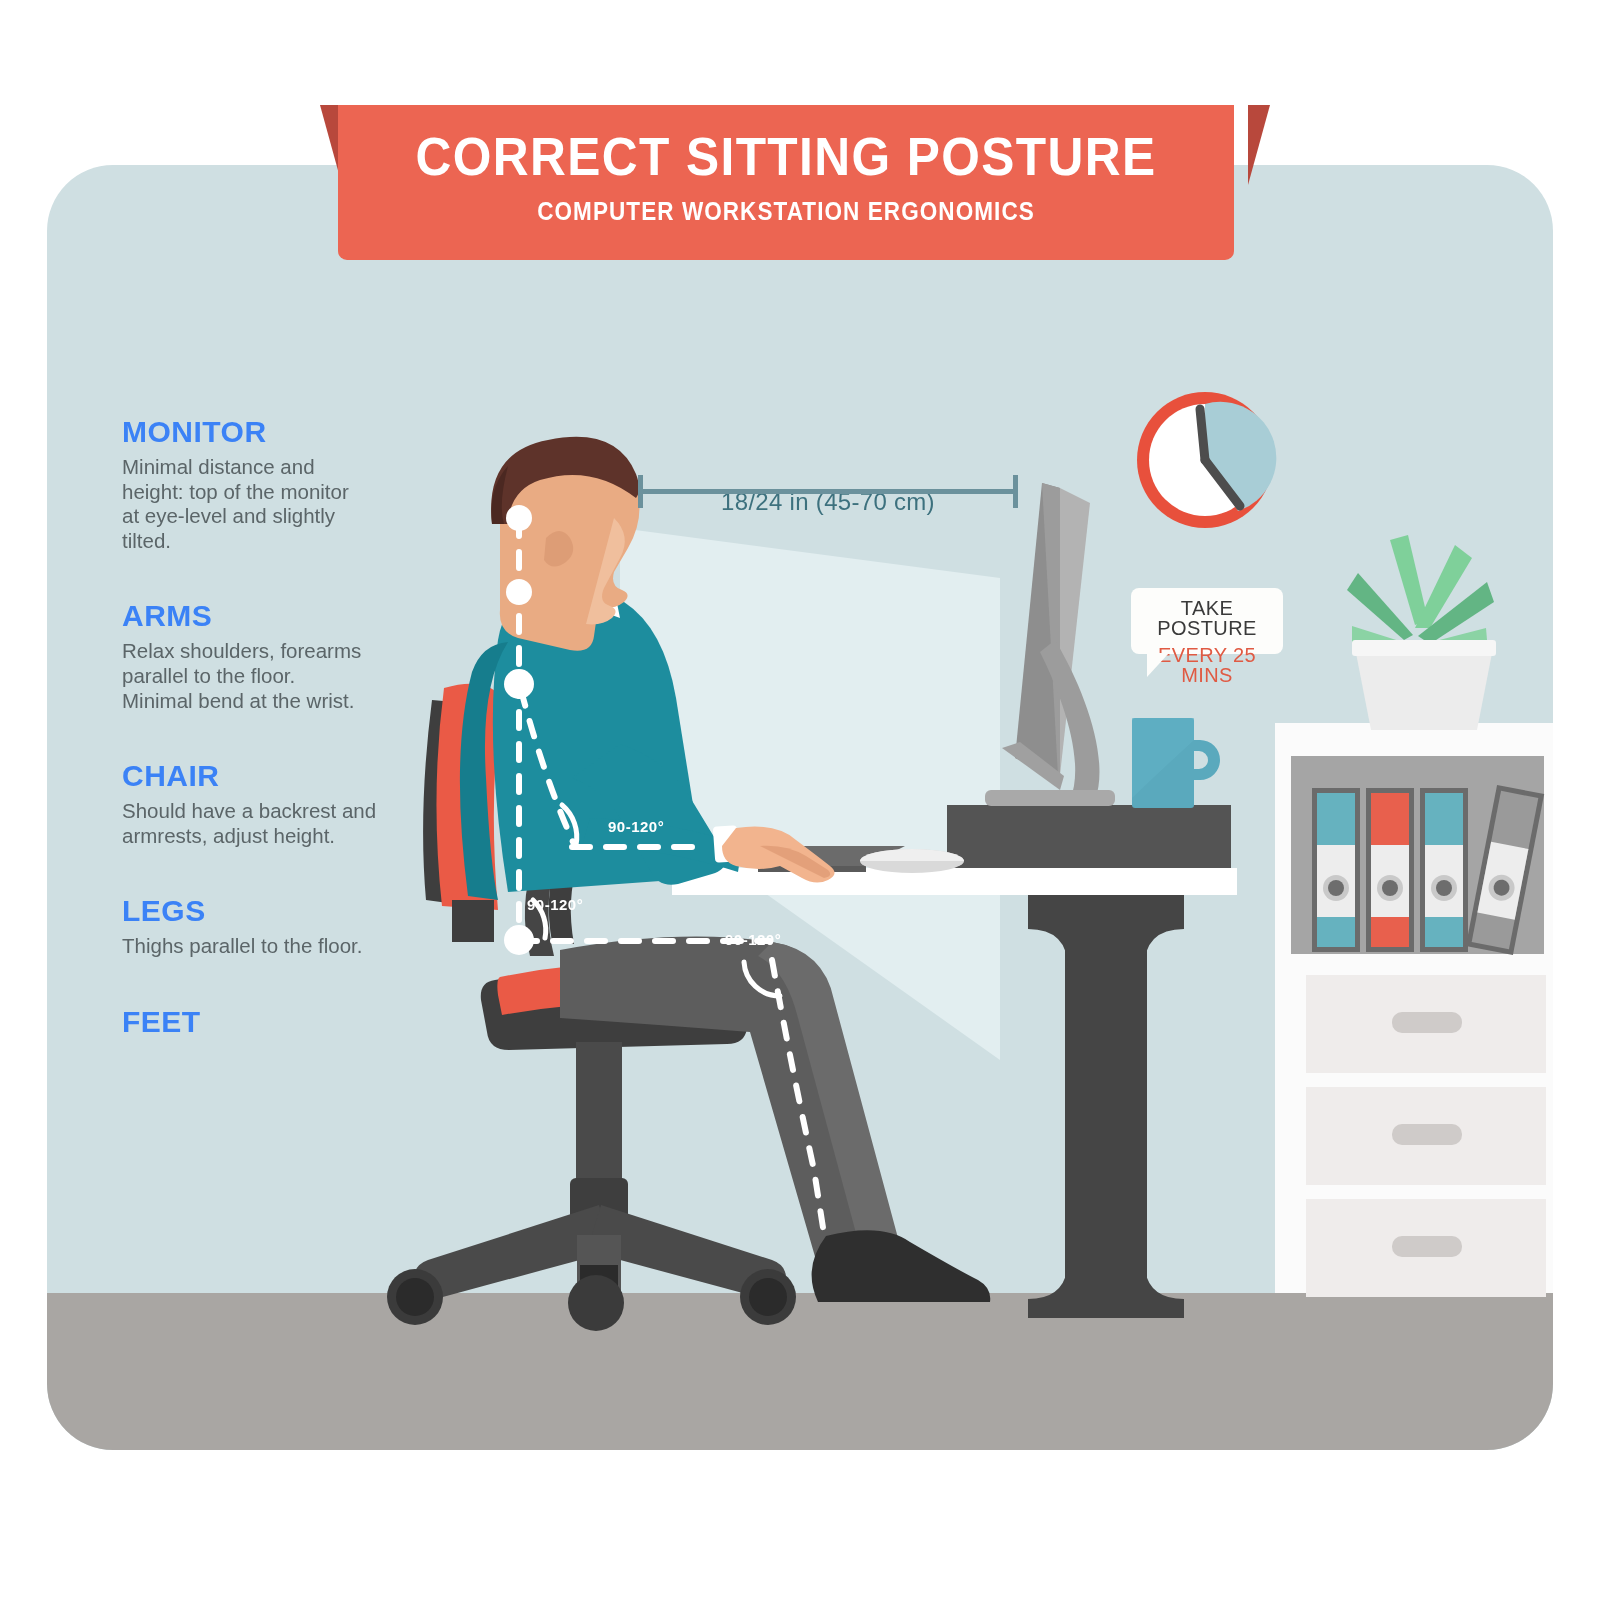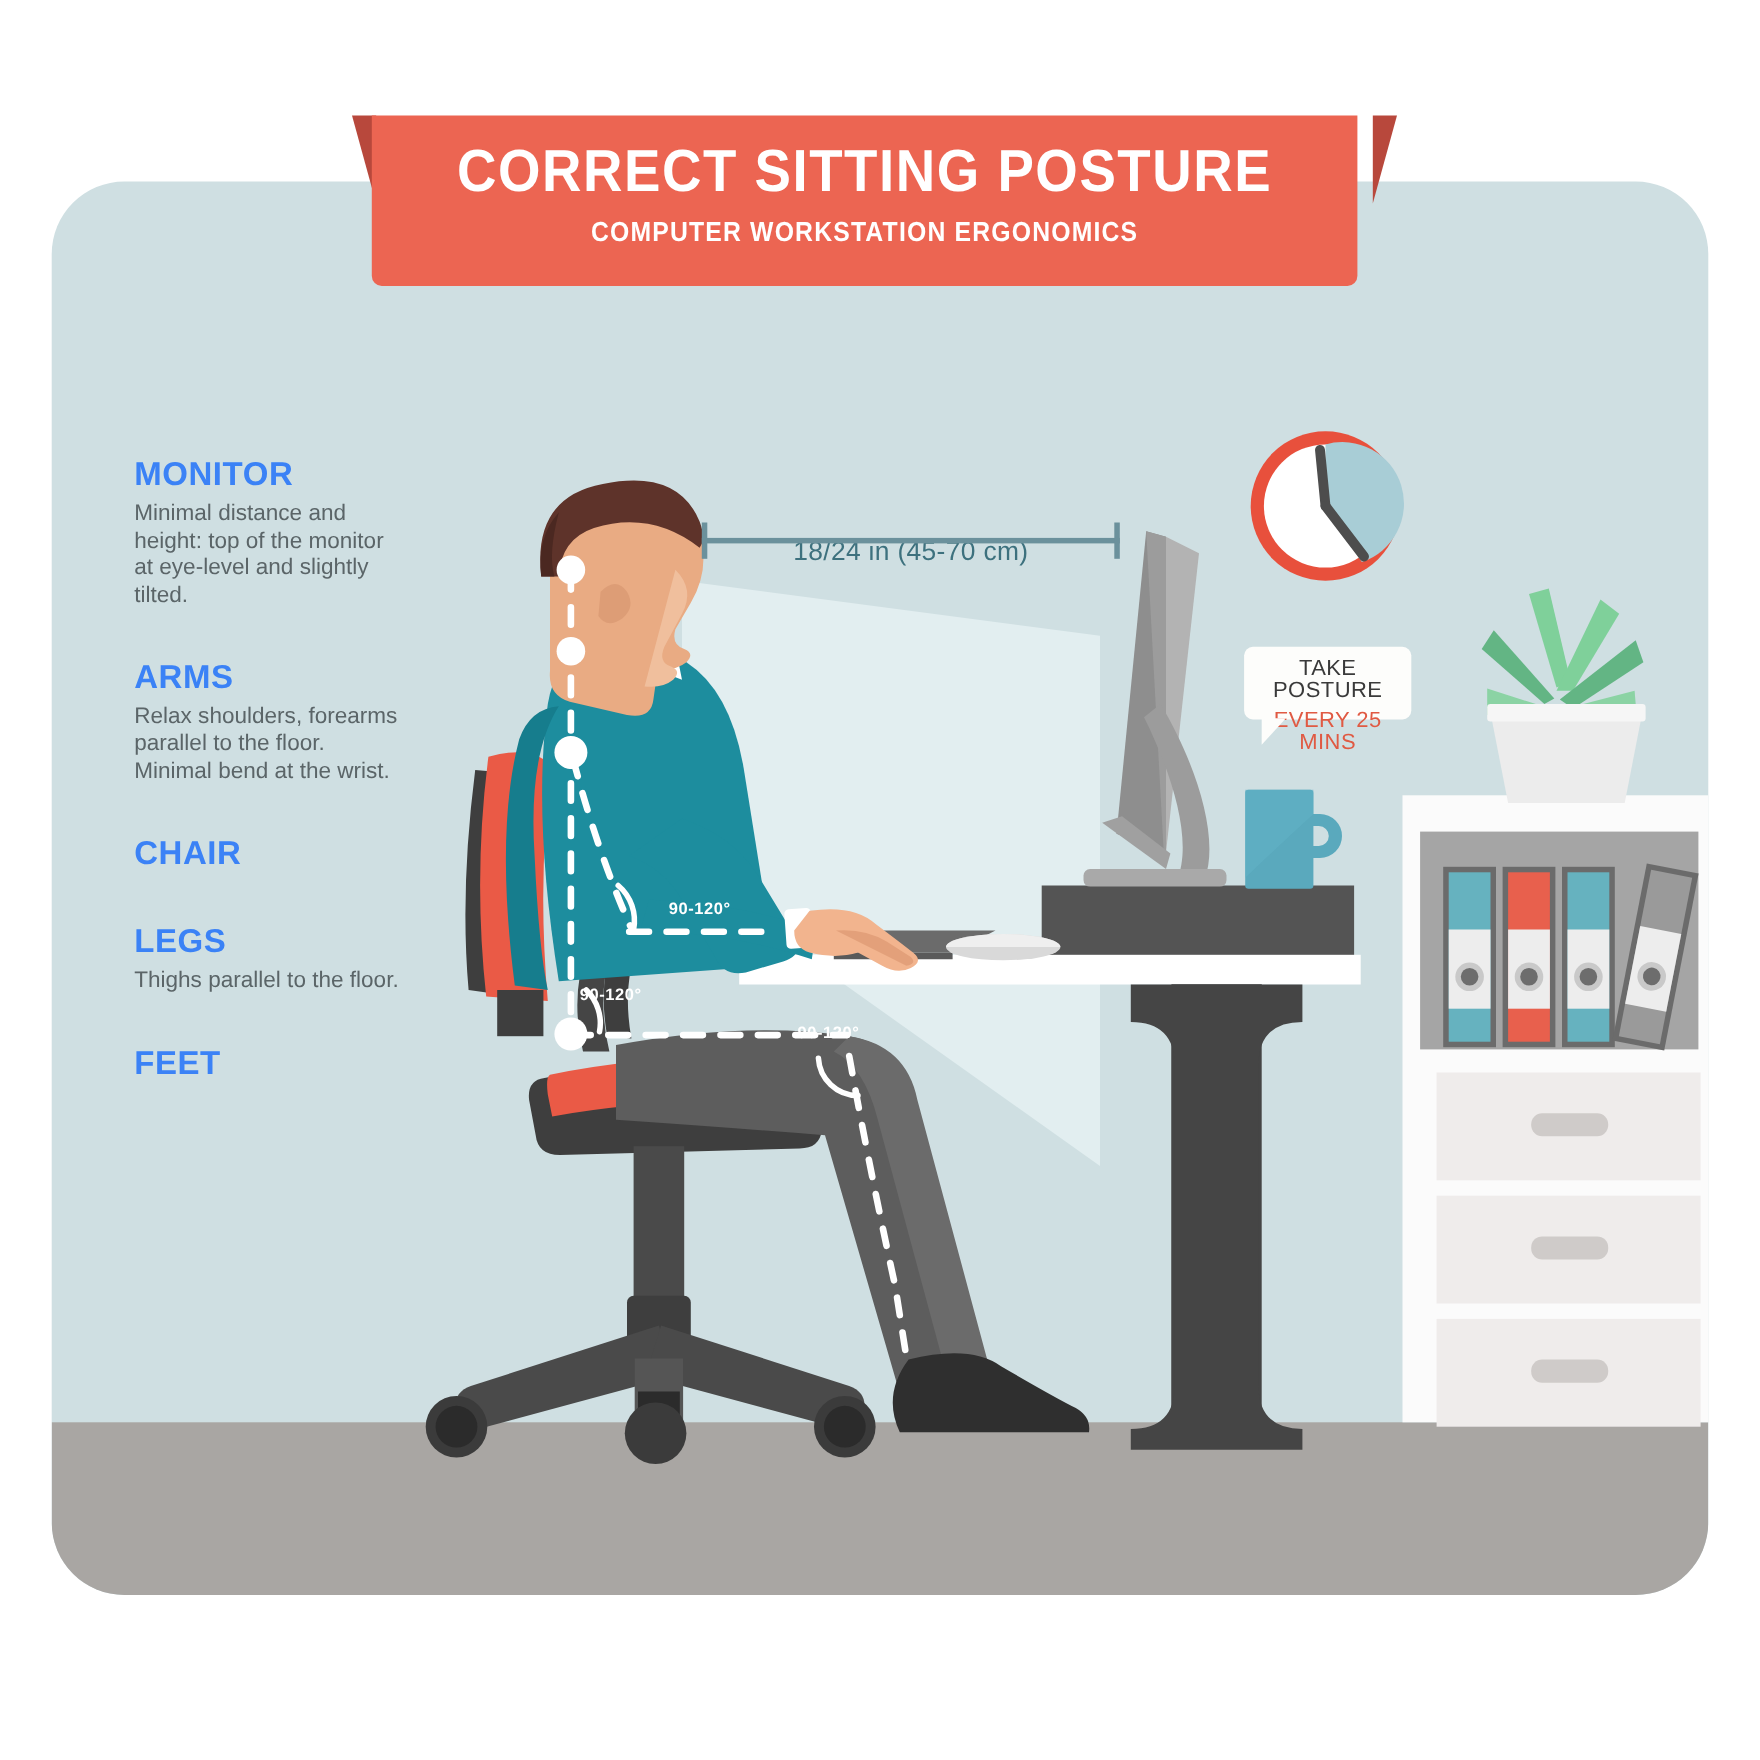--- a/index.html
+++ b/index.html
@@ -265,20 +265,22 @@
 tilted.</p>
     </div>
     <div class="tip">
       <h3>ARMS</h3>
       <p>Relax shoulders, forearms
 parallel to the floor.
 Minimal bend at the wrist.</p>
     </div>
     <div class="tip">
       <h3>CHAIR</h3>
+      <p>Should have a backrest and
+armrests, adjust height.</p>
     </div>
     <div class="tip">
       <h3>LEGS</h3>
       <p>Thighs parallel to the floor.</p>
     </div>
     <div class="tip">
       <h3>FEET</h3>
     </div>
   </div>
 

